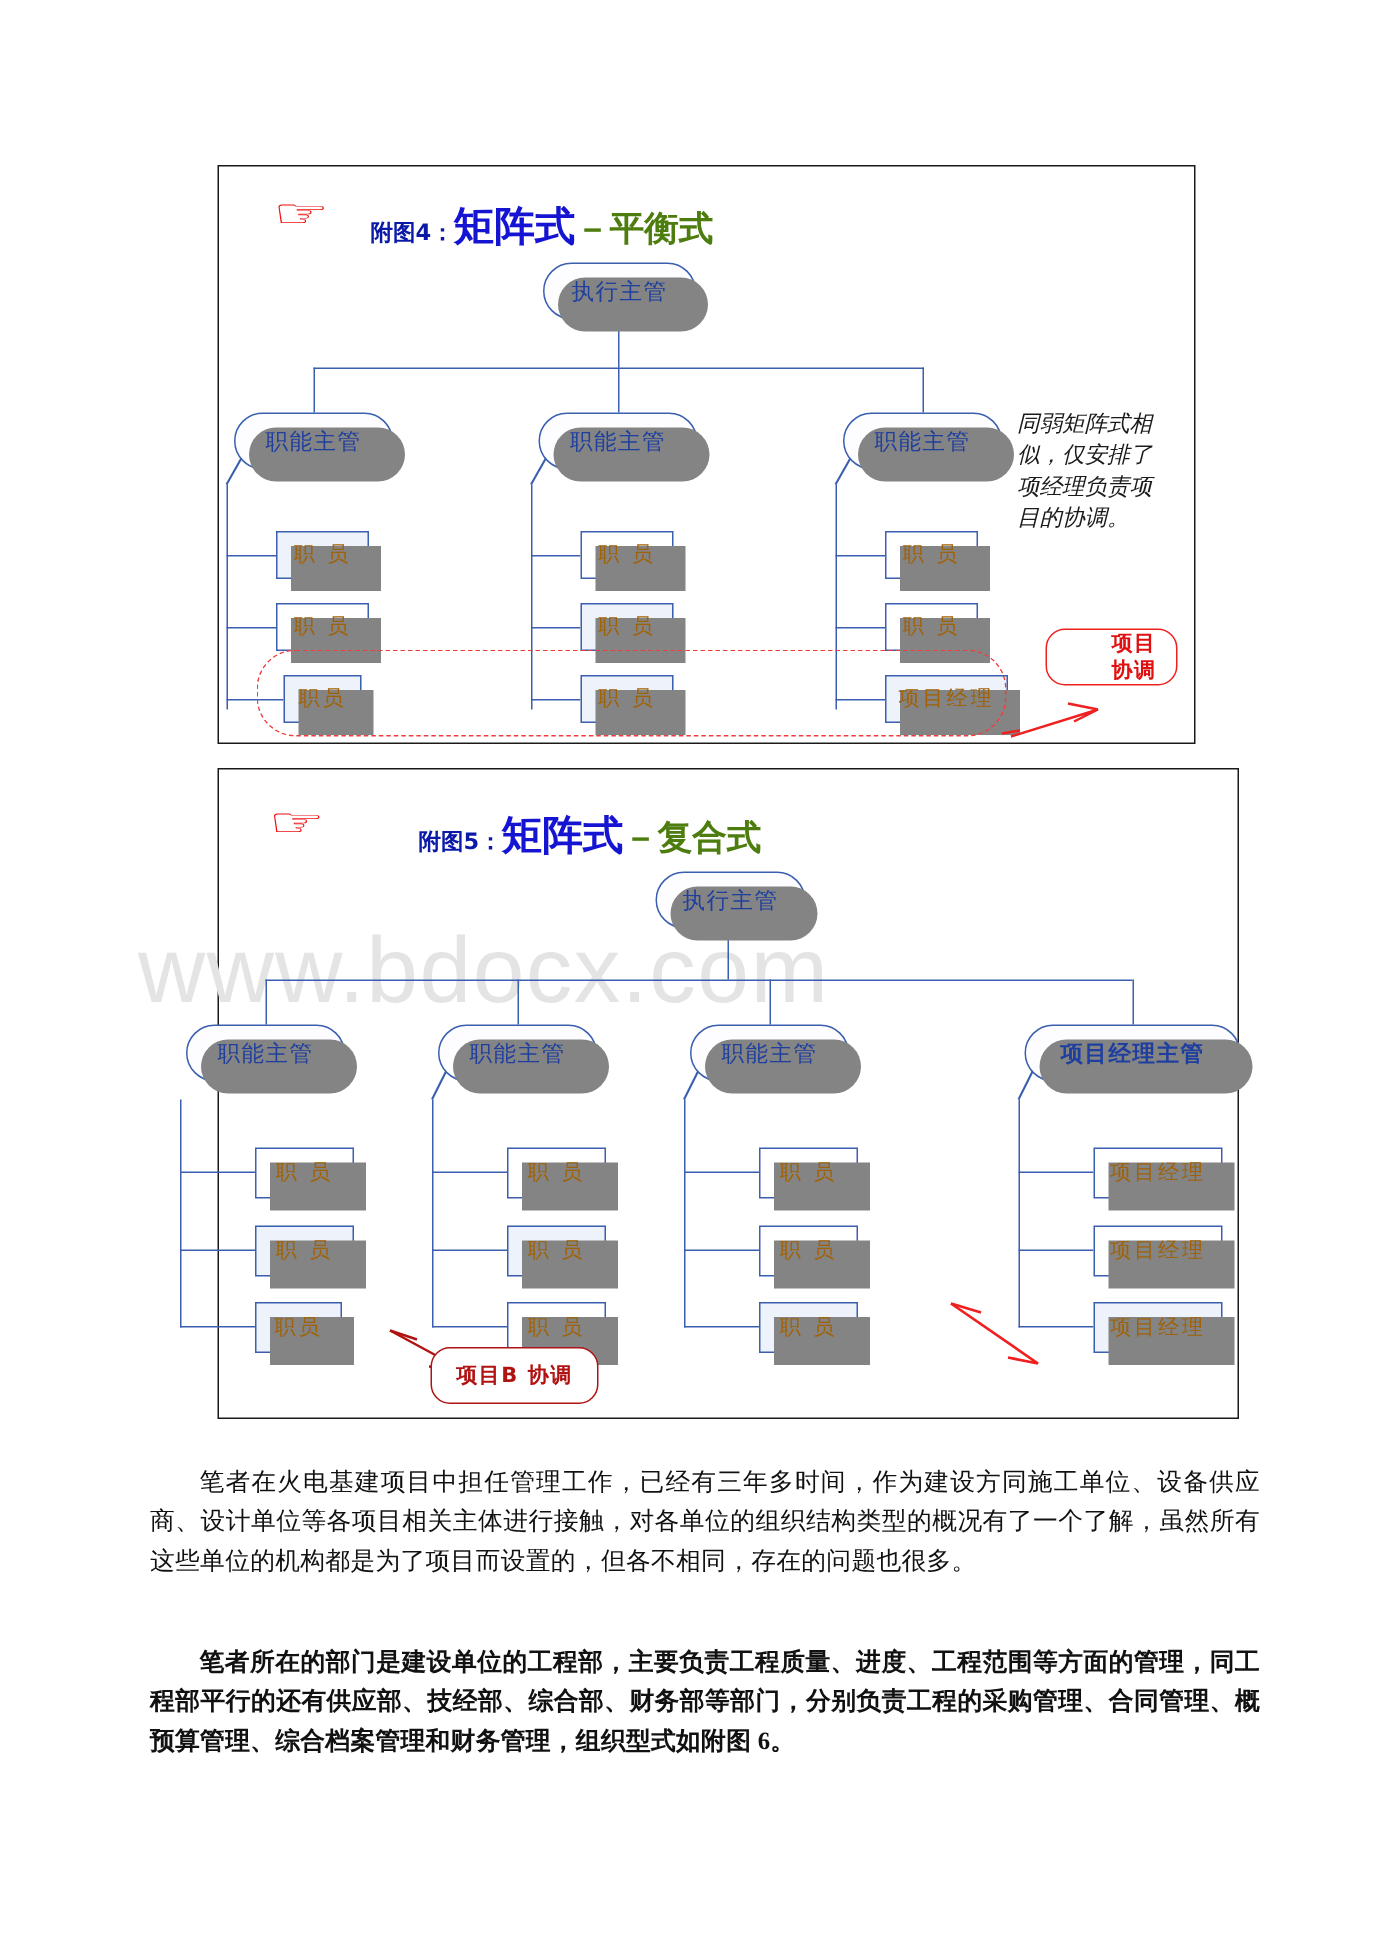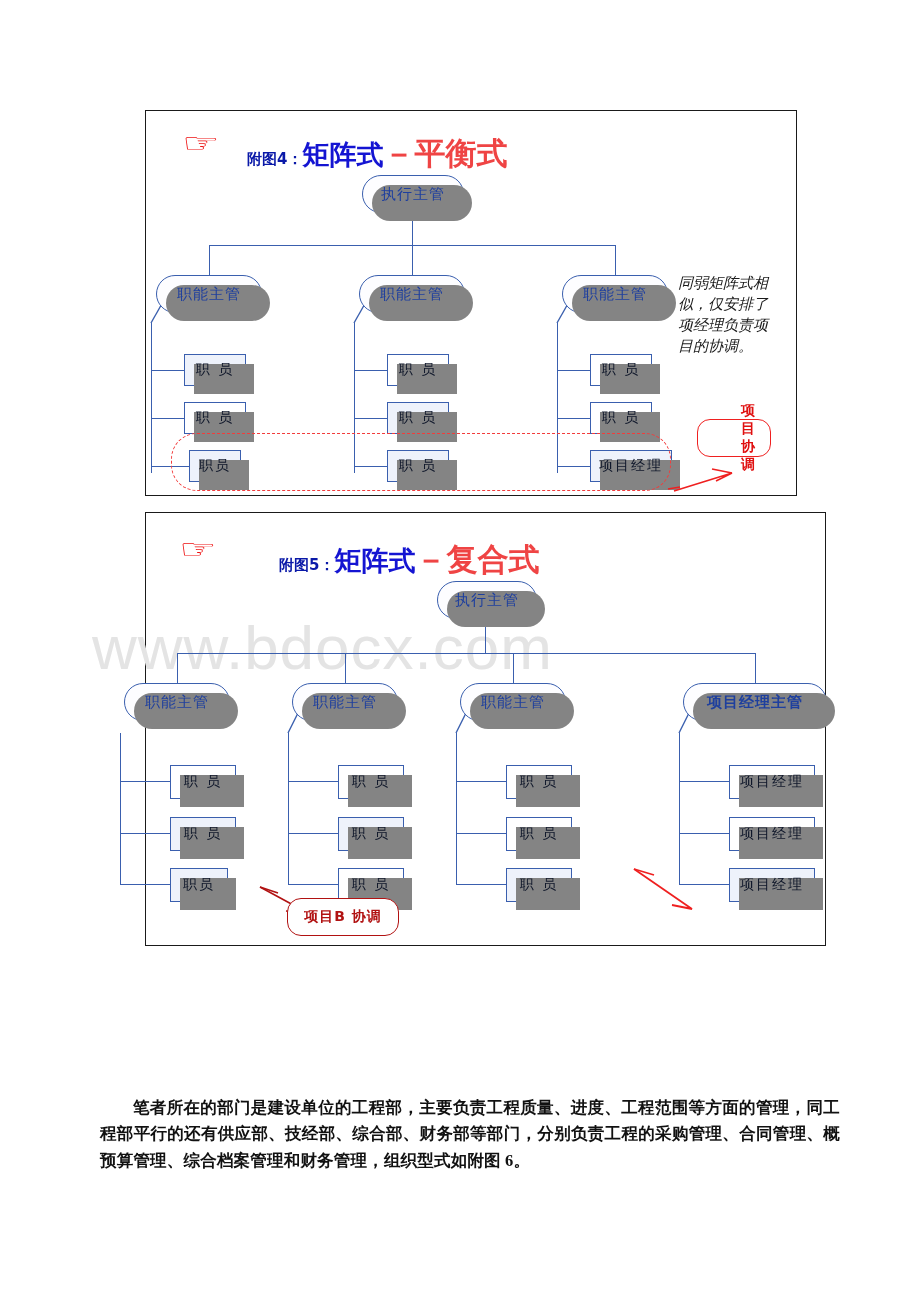--- a/index.html
+++ b/index.html
@@ -48,21 +48,21 @@
     transform-origin:left center;
   }
   .fig-title{
     position:absolute;
     white-space:nowrap;
     font-family:"DejaVu Sans","Liberation Sans",sans-serif;
     font-weight:bold;
   }
   .fig-title .lbl{font-size:15px;color:#0a19a8;letter-spacing:0px;}
   .fig-title .big-b{font-size:27px;color:#1414d2;letter-spacing:0px;}
-  .fig-title .big-r{font-size:31px;color:#ef4444;letter-spacing:0px;font-family:Liberation Mono, monospace;}
+  .fig-title .big-r{font-size:23px;color:#4d7c0f;letter-spacing:0px;font-family:Liberation Mono, monospace;}
 
   
   .rnode{
     position:absolute;
     box-sizing:border-box;
     background:#fdfdff;
     border:1.6px solid #3a5fae;
     border-radius:22px;
     color:#1e3f9e;
     font-family:"DejaVu Sans","Liberation Sans",sans-serif;
@@ -80,21 +80,21 @@
     border-radius:22px;
     z-index:-1;
   }
 
   
   .snode{
     position:absolute;
     box-sizing:border-box;
     background:#eef2fb;
     border:1.6px solid #3a5fae;
-    color:#0f172a;
+    color:#a16207;
     font-family:"DejaVu Sans","Liberation Sans",sans-serif;
     font-size:14px;
     display:flex;align-items:center;justify-content:center;
     letter-spacing:2px;
     z-index:4;
   }
   .snode.plain{background:#ffffff;}
   .snode::after{
     content:"";
     position:absolute;
@@ -225,21 +225,21 @@
 
       <div class="dashbox" style="left:25px;top:322px;width:500px;height:58px;"></div>
 
       <div class="sidenote" style="left:532px;top:162px;">同弱矩阵式相似，仅安排了项经理负责项目的协调。</div>
 
       <svg style="position:absolute;left:500px;top:318px;width:150px;height:68px;z-index:5;" viewBox="0 0 150 68">
         <polyline points="28,62 86,44 70,52" stroke="#ef2020" stroke-width="1.6" fill="none"></polyline>
         <polyline points="22,60 34,58" stroke="#ef2020" stroke-width="1.6" fill="none"></polyline>
         <polyline points="86,44 66,40" stroke="#ef2020" stroke-width="1.6" fill="none"></polyline>
       </svg>
-      <div class="callout" style="left:551px;top:308px;width:74px;height:38px;padding-left:43px;">项目协调</div>
+      <div class="callout" style="left:551px;top:308px;width:88px;height:38px;padding-left:43px;">项目协调</div>
 
     </div>
   </div>
 
   <div class="fig" id="fig5">
     <div class="fig-inner">
 
       <div class="hand" style="left:33px;top:21px;">☞</div>
       <div class="fig-title" style="left:133px;top:26px;">
         <span class="lbl">附图5：</span><span class="big-b">矩阵式</span><span class="big-r">－复合式</span>
@@ -300,25 +300,26 @@
       <div class="snode" style="left:360px;top:355px;width:66px;height:34px;">职 员</div>
 
       <div class="snode plain" style="left:583px;top:252px;width:86px;height:34px;">项目经理</div>
       <div class="snode plain" style="left:583px;top:304px;width:86px;height:34px;">项目经理</div>
       <div class="snode" style="left:583px;top:355px;width:86px;height:34px;">项目经理</div>
 
       <svg style="position:absolute;left:110px;top:366px;width:80px;height:44px;z-index:5;" viewBox="0 0 80 44">
         <polyline points="4,8 52,34 30,32" stroke="#b11212" stroke-width="1.6" fill="none"></polyline>
         <polyline points="4,8 22,14" stroke="#b11212" stroke-width="1.6" fill="none"></polyline>
       </svg>
-      <div class="callout" style="left:141px;top:385px;width:112px;height:38px;border-color:#b11212;color:#b11212;border-radius:14px;">项目B 协调</div>
+      <div class="callout" style="left:141px;top:385px;width:112px;height:38px;border-color:#b11212;color:#b11212;">项目B 协调</div>
 
       <svg style="position:absolute;left:486px;top:352px;width:80px;height:50px;z-index:5;" viewBox="0 0 80 50">
         <polyline points="2,4 60,44 40,40" stroke="#ef2020" stroke-width="1.8" fill="none"></polyline>
         <polyline points="2,4 22,10" stroke="#ef2020" stroke-width="1.8" fill="none"></polyline>
       </svg>
 
     </div>
   </div>
 
+  <p class="para" id="para1">笔者在火电基建项目中担任管理工作，已经有三年多时间，作为建设方同施工单位、设备供应商、设计单位等各项目相关主体进行接触，对各单位的组织结构类型的概况有了一个了解，虽然所有这些单位的机构都是为了项目而设置的，但各不相同，存在的问题也很多。</p>
   <p class="para" id="para2">笔者所在的部门是建设单位的工程部，主要负责工程质量、进度、工程范围等方面的管理，同工程部平行的还有供应部、技经部、综合部、财务部等部门，分别负责工程的采购管理、合同管理、概预算管理、综合档案管理和财务管理，组织型式如附图 6。</p>
 
 </div>
 
 </body></html>

